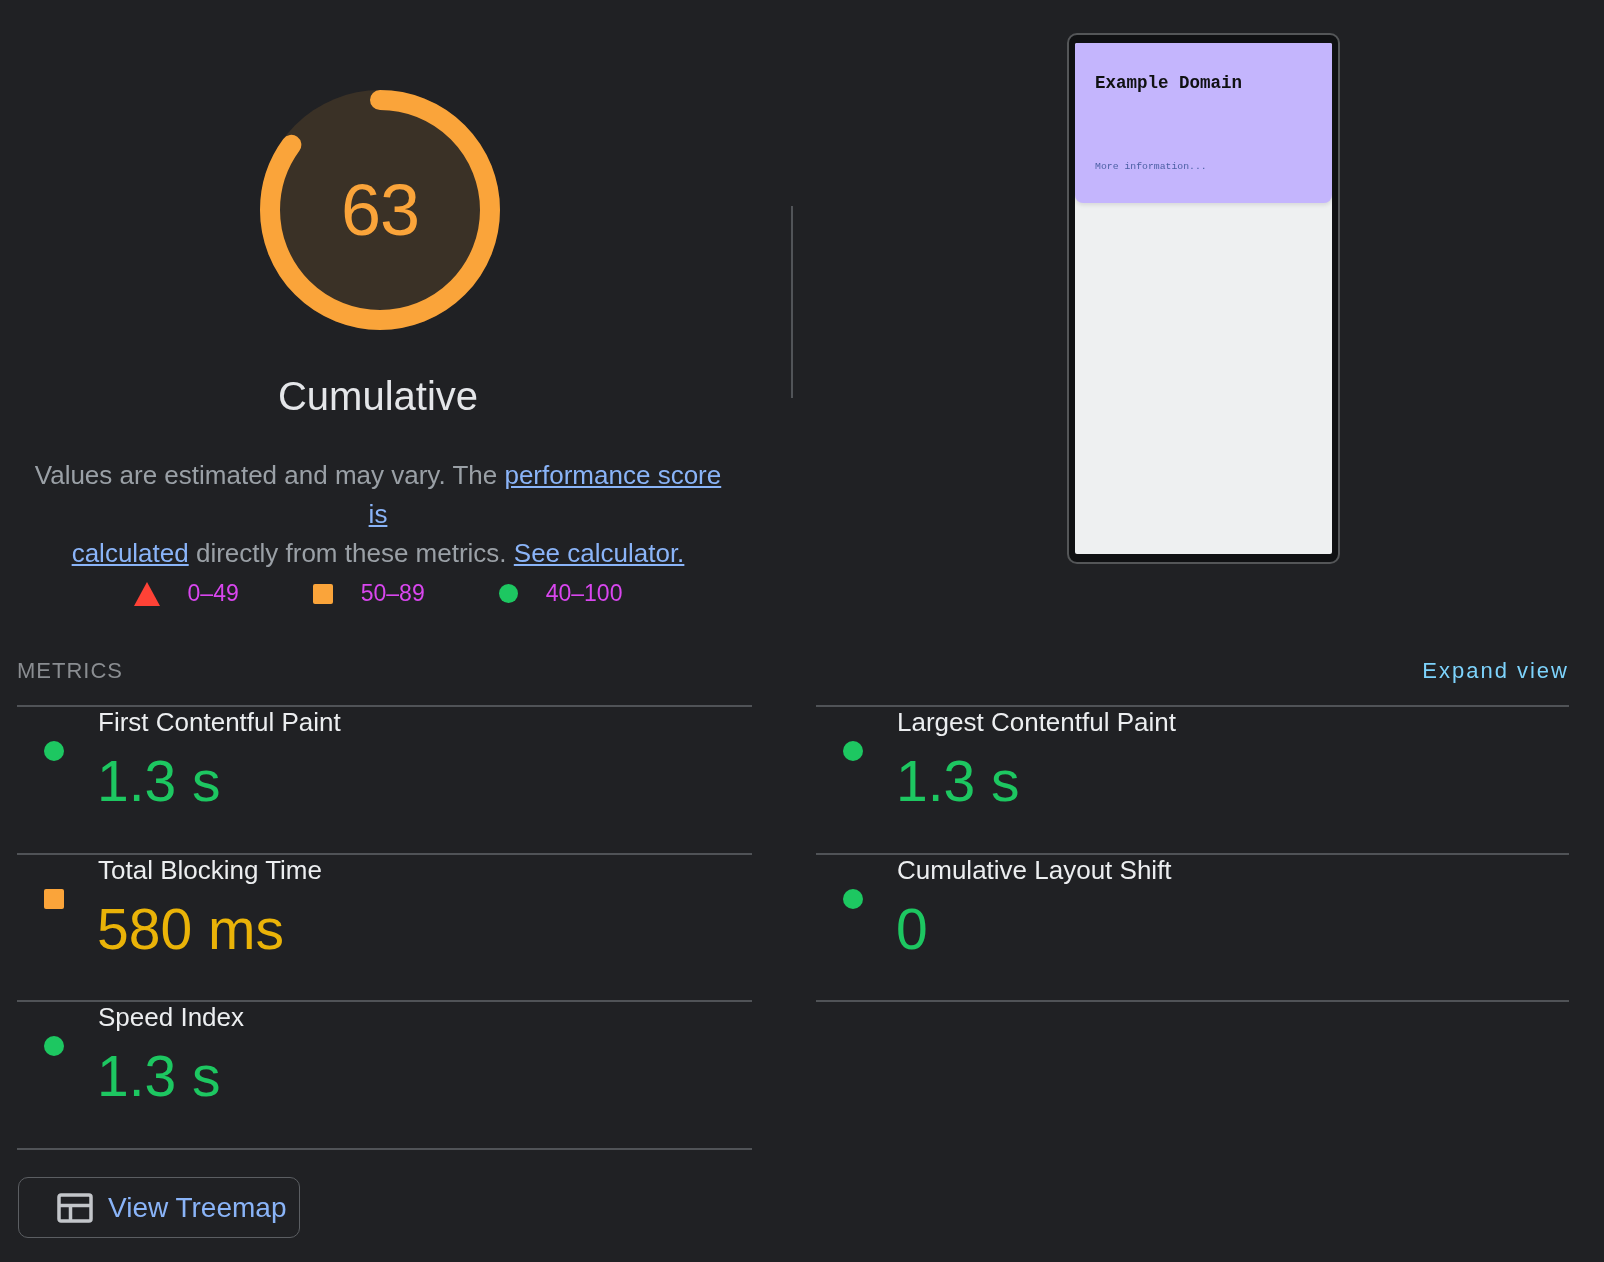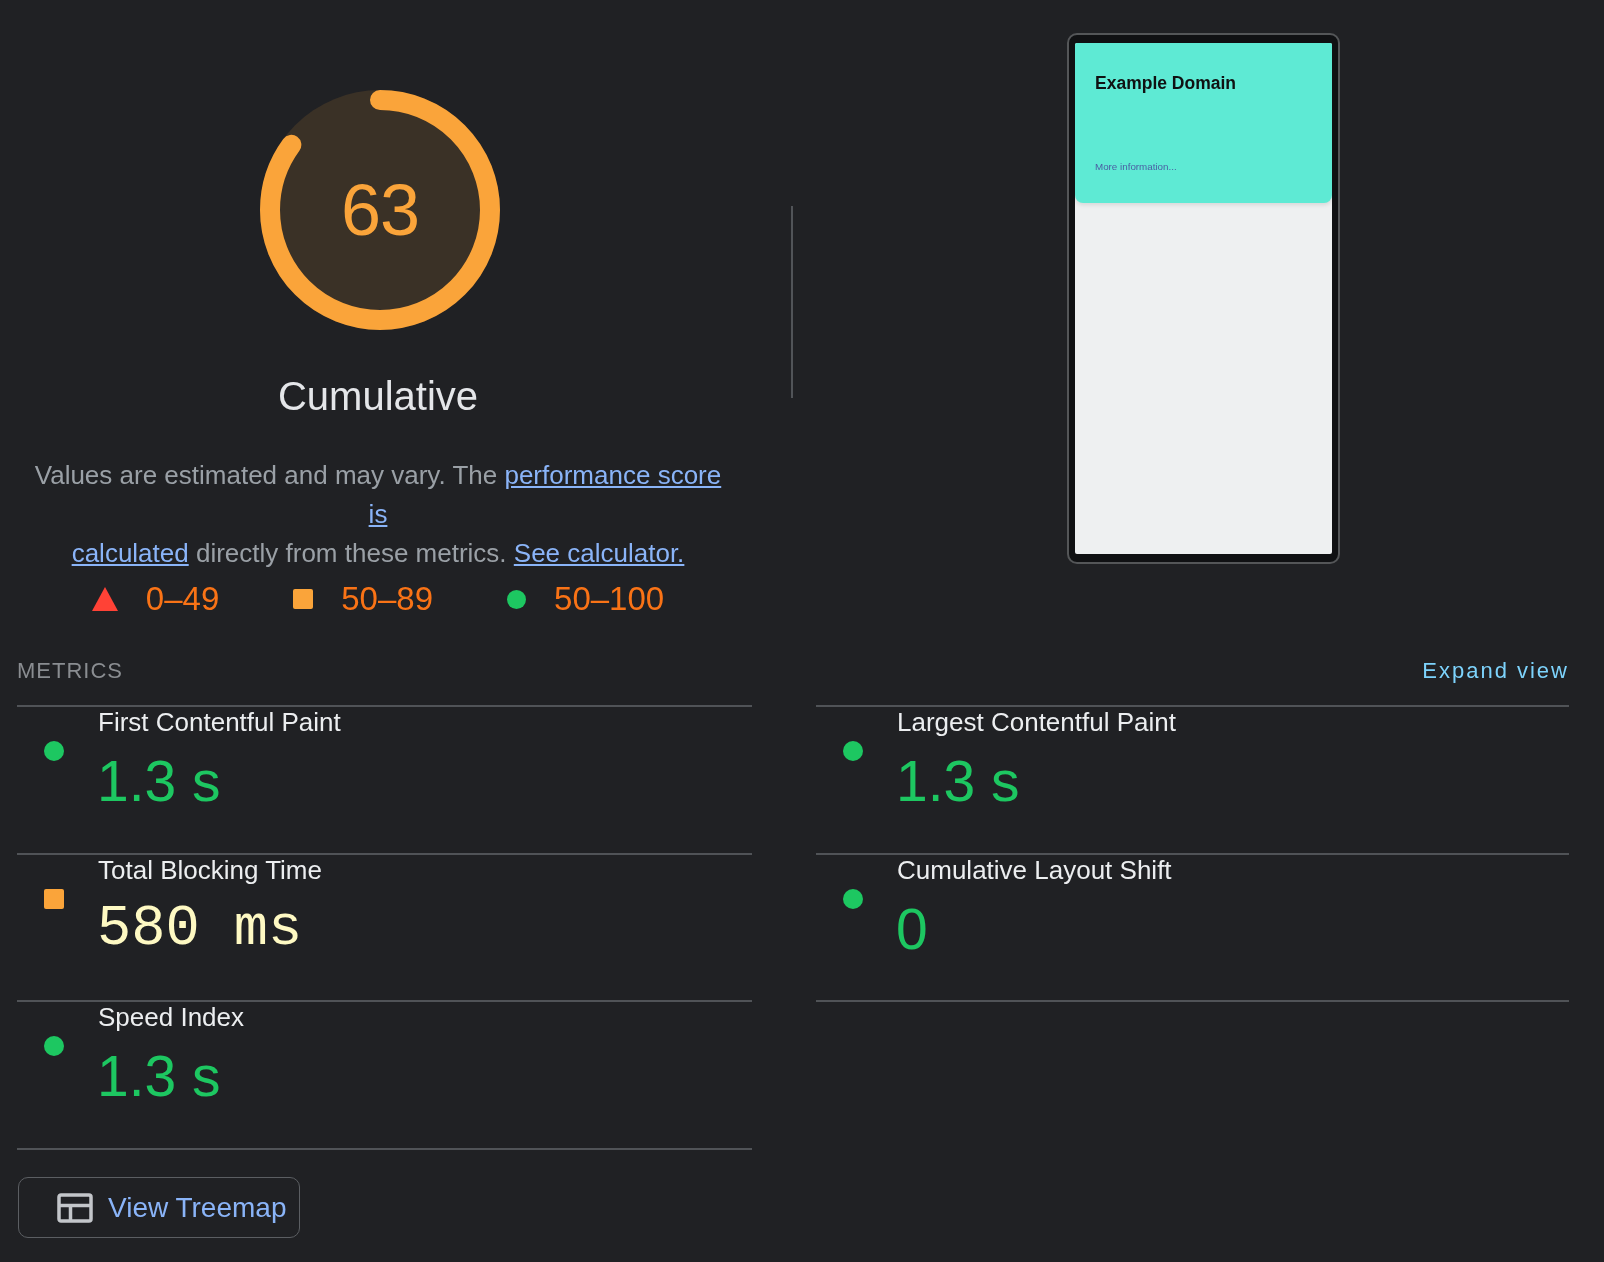--- a/index.html
+++ b/index.html
@@ -13,36 +13,36 @@
   .gauge .score{position:absolute;left:0;top:0;width:244px;height:244px;
     display:flex;align-items:center;justify-content:center;
     font-size:72px;letter-spacing:-1px;}
   .cat-title{position:absolute;left:0;top:374px;width:756px;margin:0;text-align:center;
     font-size:40px;font-weight:400;color:#e4e6e9;}
   .disclaimer{position:absolute;left:28px;top:456px;width:700px;text-align:center;
     font-size:26px;line-height:39px;color:#9aa0a6;}
   .disclaimer a{color:#8ab4f8;text-decoration:underline;cursor:pointer;}
   .legend{position:absolute;left:0;top:580px;width:756px;display:flex;
     justify-content:center;gap:74px;align-items:center;}
-  .legend .item{display:flex;align-items:center;gap:28px;font-size:33px;color:#f97316;}
+  .legend .item{display:flex;align-items:center;gap:28px;font-size:23px;color:#d946ef;}
   .lg-triangle{width:0;height:0;border-left:13px solid transparent;border-right:13px solid transparent;
     border-bottom:24px solid #ff4236;}
   .lg-square{width:20px;height:20px;border-radius:2px;background:#faa43a;}
   .lg-circle{width:19px;height:19px;border-radius:50%;background:#1dc761;}
 
   
   .v-sep{position:absolute;left:791px;top:206px;width:2px;height:192px;background:#515458;}
 
   
   .thumb-frame{position:absolute;left:1067px;top:33px;width:273px;height:531px;
     box-sizing:border-box;background:#101113;border:2px solid #545658;border-radius:10px;}
   .thumb-content{position:absolute;left:6px;top:8px;width:257px;height:511px;
     background:#eef0f1;overflow:hidden;border-radius:2px;}
-  .thumb-card{position:absolute;left:0;top:0;width:100%;height:160px;background:#5eead4;
-    border-radius:0 0 8px 8px;box-shadow:0 2px 4px rgba(0,0,0,0.10);}
+  .thumb-card{position:absolute;left:0;top:0;width:100%;height:160px;background:#c4b5fd;
+    border-radius:0 0 8px 8px;box-shadow:0 2px 4px rgba(0,0,0,0.10);font-family:Liberation Mono, monospace;}
   .thumb-h1{position:absolute;left:20px;top:30px;margin:0;font-size:17.5px;font-weight:700;color:#101112;}
   .thumb-p{position:absolute;left:20px;top:62px;width:222px;margin:0;font-size:9.8px;
     line-height:13.8px;color:#2a2a2a;}
   .thumb-link{position:absolute;left:20px;top:118px;font-size:9.8px;color:#4b5fa3;}
 
   
   .metrics-header{position:absolute;left:17px;top:658px;font-size:22px;font-weight:500;
     letter-spacing:1px;color:#8a8d91;text-align:center;}
   .expand-view{position:absolute;right:35px;top:658px;font-size:22px;letter-spacing:2px;
     color:#7dd3fc;cursor:pointer;}
@@ -90,21 +90,21 @@
         <div class="item">
           <div class="lg-triangle" style="border-bottom-color: rgb(255, 66, 54);"></div>
           <span>0–49</span>
         </div>
         <div class="item">
           <div class="lg-square" style="background: rgb(250, 164, 58);"></div>
           <span>50–89</span>
         </div>
         <div class="item">
           <div class="lg-circle" style="background: rgb(29, 199, 97);"></div>
-          <span>50–100</span>
+          <span>40–100</span>
         </div>
       </div>
   </section>
 
   <div class="v-sep"></div>
 
   <div class="thumb-frame">
     <div class="thumb-content">
       <div class="thumb-card">
         <h2 class="thumb-h1">Example Domain</h2>
@@ -118,21 +118,21 @@
 
   <div class="col col-left" id="col-left">
       <div class="m-row">
         <div class="m-icon circle" style="background: rgb(29, 199, 97);"></div>
         <p class="m-label">First Contentful Paint</p>
         <p class="m-value" style="color: rgb(29, 199, 97);">1.3 s</p>
       </div>
       <div class="m-row">
         <div class="m-icon square" style="background: rgb(250, 164, 58);"></div>
         <p class="m-label">Total Blocking Time</p>
-        <p class="m-value" style="color: #fef9c3; font-family: Liberation Mono, monospace;">580 ms</p>
+        <p class="m-value" style="color: #eab308;">580 ms</p>
       </div>
       <div class="m-row">
         <div class="m-icon circle" style="background: rgb(29, 199, 97);"></div>
         <p class="m-label">Speed Index</p>
         <p class="m-value" style="color: rgb(29, 199, 97);">1.3 s</p>
       </div>
     </div>
   <div class="col col-right" id="col-right">
       <div class="m-row">
         <div class="m-icon circle" style="background: rgb(29, 199, 97);"></div>

